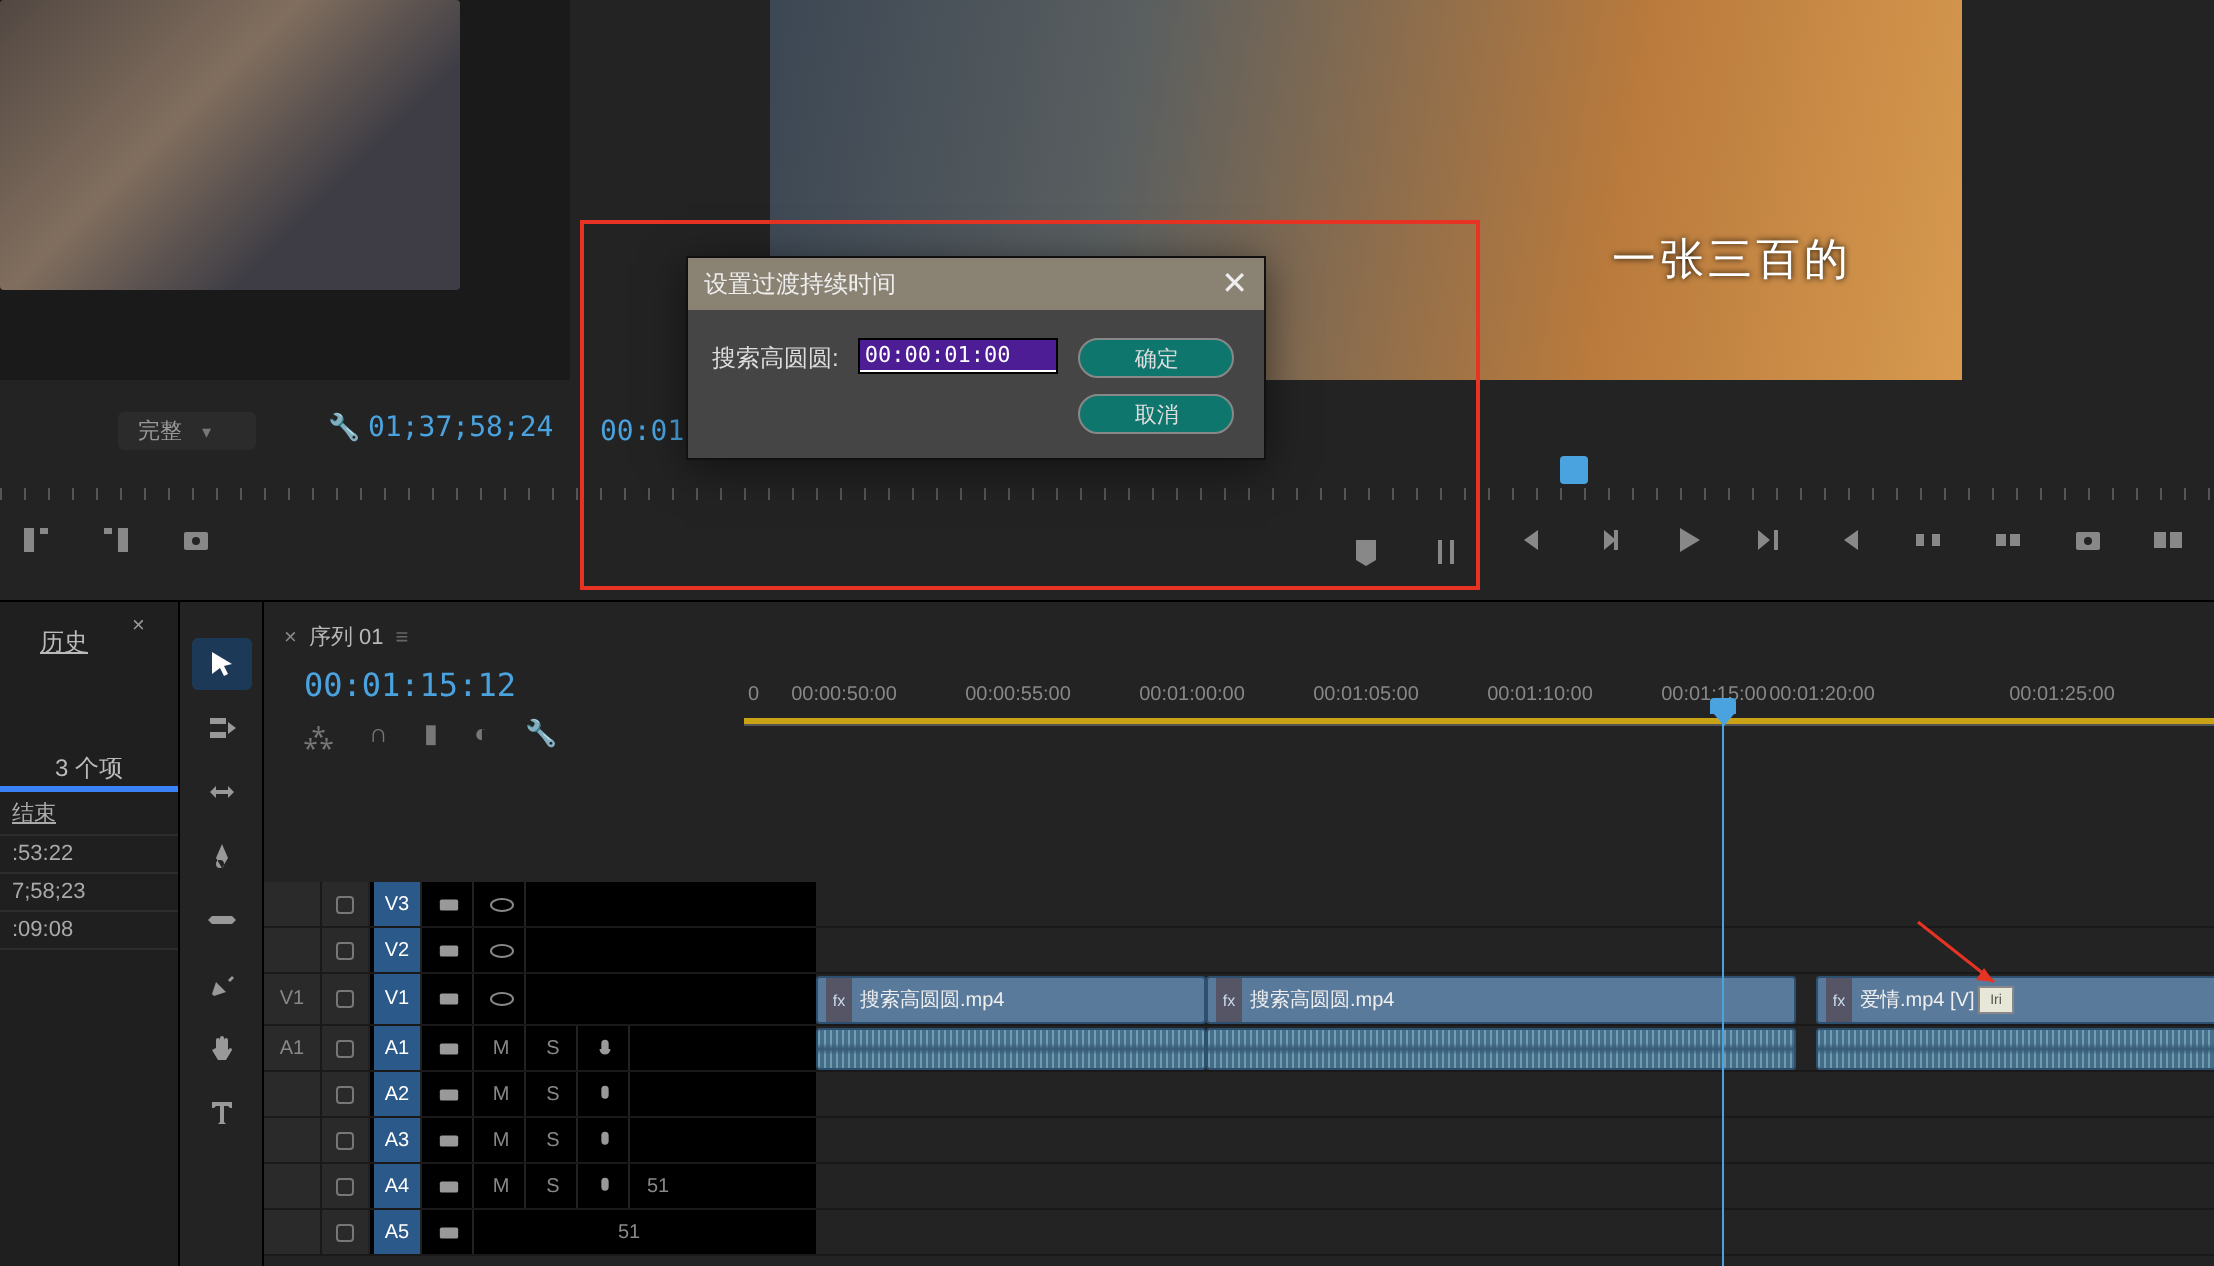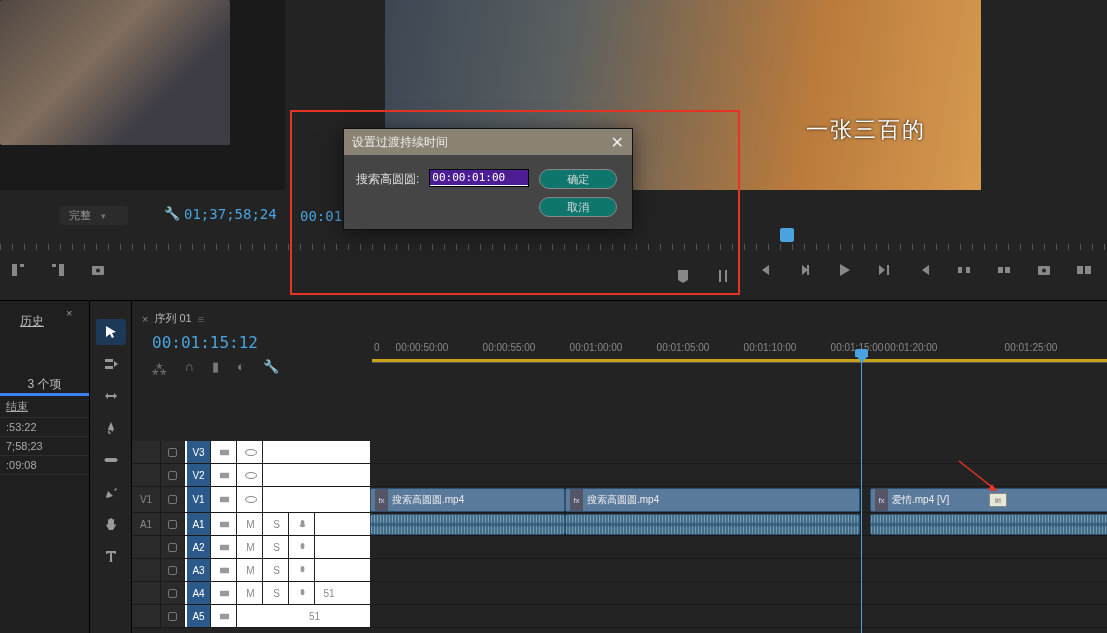--- a/index.html
+++ b/index.html
@@ -90,21 +90,21 @@
   .playhead { position:absolute; top:56px; width:1px; height:280px; background:#4aa3df; z-index:5;}
   .playhead::before{ content:''; position:absolute; top:-8px; left:-6px; width:13px;height:8px;
     background:#4aa3df; border-radius:2px 2px 0 0;}
   .playhead::after{content:'';position:absolute;top:0;left:-4px;border-left:5px solid transparent;
     border-right:5px solid transparent;border-top:6px solid #4aa3df;}
 
   .trk-area{ position:absolute; top:140px; left:0; right:0; }
   .trk-row{ height:23px; display:flex; border-bottom:1px solid #191919; position:relative;}
   .trk-row.big{ height:26px; }
   .lh{ width:28px; display:flex;align-items:center;justify-content:center; font-size:10px; color:#888; background:#2a2a2a;}
-  .hdr{ width:210px; display:flex; align-items:flex-end; gap:2px; background:#ffffff; border-left:1px solid #191919;}
+  .hdr{ width:248px; display:flex; align-items:flex-end; gap:2px; background:#000000; border-left:1px solid #191919;}
   .hcell{ width:24px;height:100%;display:flex;align-items:center;justify-content:center;
     font-size:10px;color:#888;border-right:1px solid #222;}
   .hcell.blue{ background:#2b5a8a; color:#fff; }
   .hcell.dark{ background:#2a2a2a; }
   .hcell svg{width:11px;height:11px;fill:#999;}
   .lkico {width:9px;height:9px;border:1px solid #777;border-radius:2px;}
   .eye{width:12px;height:7px;border:1.3px solid #888;border-radius:50%;position:relative;}
   .clips{ flex:1; position:relative; background:#232323; }
   .clip{ position:absolute; top:1px; height:21px; background:#5a7a9c;border:1px solid #2d5070;
     border-radius:2px; display:flex;align-items:center; gap:4px; padding:0 4px; overflow:hidden;

